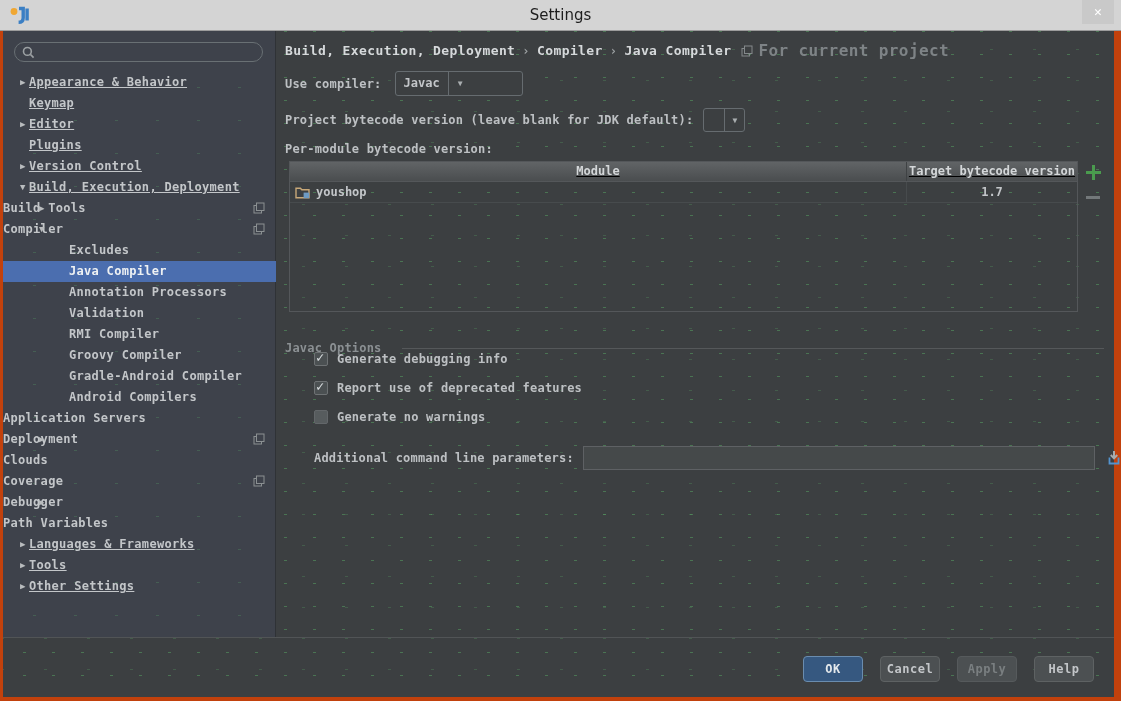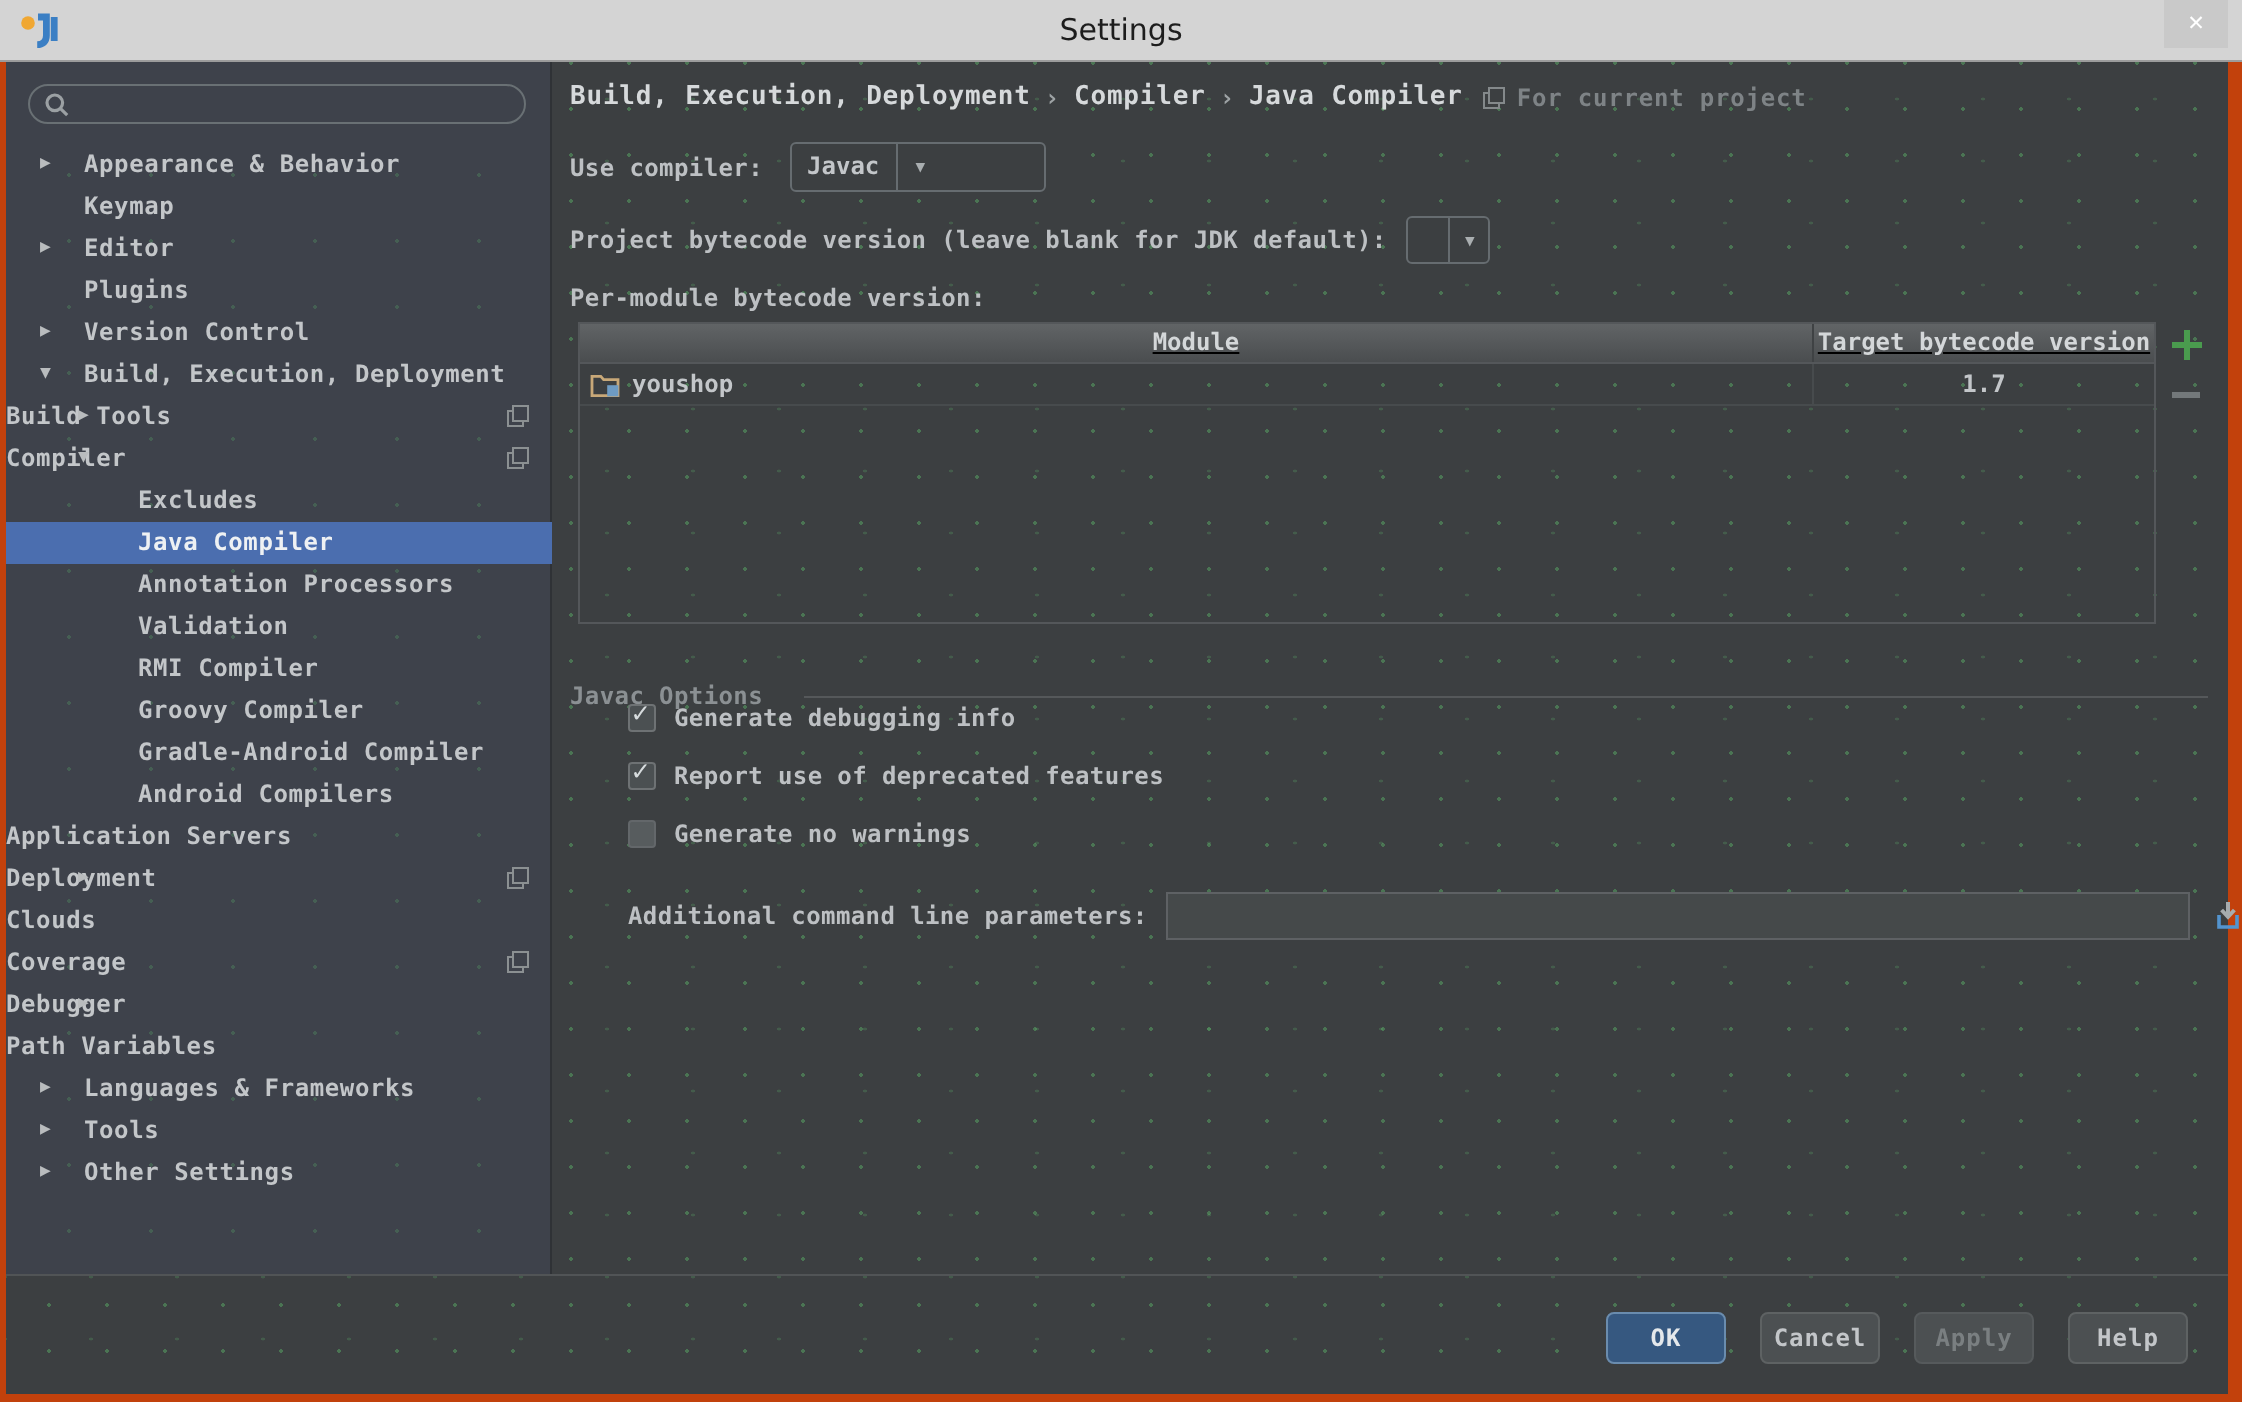--- a/index.html
+++ b/index.html
@@ -29,35 +29,35 @@
     border-right:1px solid #2f3236;
     background-image: radial-gradient(rgba(96,195,110,0.22) 1px, transparent 1.1px);
     background-size: 41px 33px; background-position: 11px 7px; }
   .searchbox { position:absolute; left:11px; top:11px; width:249px; height:20px; border:1px solid #697074;
     border-radius:10px; display:flex; align-items:center; padding-left:7px; gap:5px; background:#3e424b; }
   .searchbox input { flex:1; background:transparent; border:none; outline:none; color:#c6c9cb;
     font:bold 12px "DejaVu Sans Mono", monospace; height:16px; }
   .tree { position:absolute; left:0; top:41px; width:273px; }
   .trow { position:relative; height:21px; line-height:21px; font-size:12px; font-weight:bold;
     color:#c3c6c9; letter-spacing:0.3px; white-space:nowrap; cursor:default; }
-  .trow.lv0 { padding-left:39px; } .trow.lv1 { } .trow.lv2 { padding-left:66px; }
+  .trow.lv0 { padding-left:26px;text-decoration:underline; } .trow.lv1 { } .trow.lv2 { padding-left:66px; }
   .trow.c::before, .trow.e::before { position:absolute; top:0; font-size:9px; color:#b9bcbe; }
   .trow.c::before { content:"▶"; } .trow.e::before { content:"▼"; }
   .trow.lv0.c::before, .trow.lv0.e::before { left:17px; }
   .trow.lv1.c::before, .trow.lv1.e::before { left:36px; }
   .trow.selected { background:#4b6eaf; color:#eef1f3; }
   .badge { position:absolute; right:11px; top:4px; width:12px; height:12px; }
 
   
   .main { position:absolute; left:273px; top:0; width:838px; height:606px; }
   .breadcrumb { position:absolute; left:9px; top:10px; display:flex; align-items:center;
     font-size:13px; font-weight:bold; color:#d6d9db; letter-spacing:0.4px; }
   .breadcrumb .sep { color:#9ea3a5; padding:0 7px; font-size:12px; }
   .breadcrumb .scope { display:flex; align-items:center; gap:5px; margin-left:10px;
-    color:#7e8386; font-size:12px; }
+    color:#7e8386; font-size:16px; }
   .lbl { font-size:12px; font-weight:bold; color:#bdc0c3; letter-spacing:0.2px; white-space:nowrap; }
   .dim-lbl { color:#8b9093; }
 
   .row-compiler { position:absolute; left:9px; top:40px; display:flex; align-items:center; gap:13px; }
   .row-bytecode { position:absolute; left:9px; top:77px; display:flex; align-items:center; gap:10px; }
   .lbl-permodule { position:absolute; left:9px; top:111px; }
 
   .combo { display:flex; height:25px; border:1px solid #666c70; border-radius:3px; background:#3c3f41; }
   .combo-val { min-width:16px; padding:0 8px; line-height:23px; font-size:12px; font-weight:bold; color:#c3c6c9; }
   .combo-btn { width:24px; border-left:1px solid #666c70; display:flex; align-items:center;

